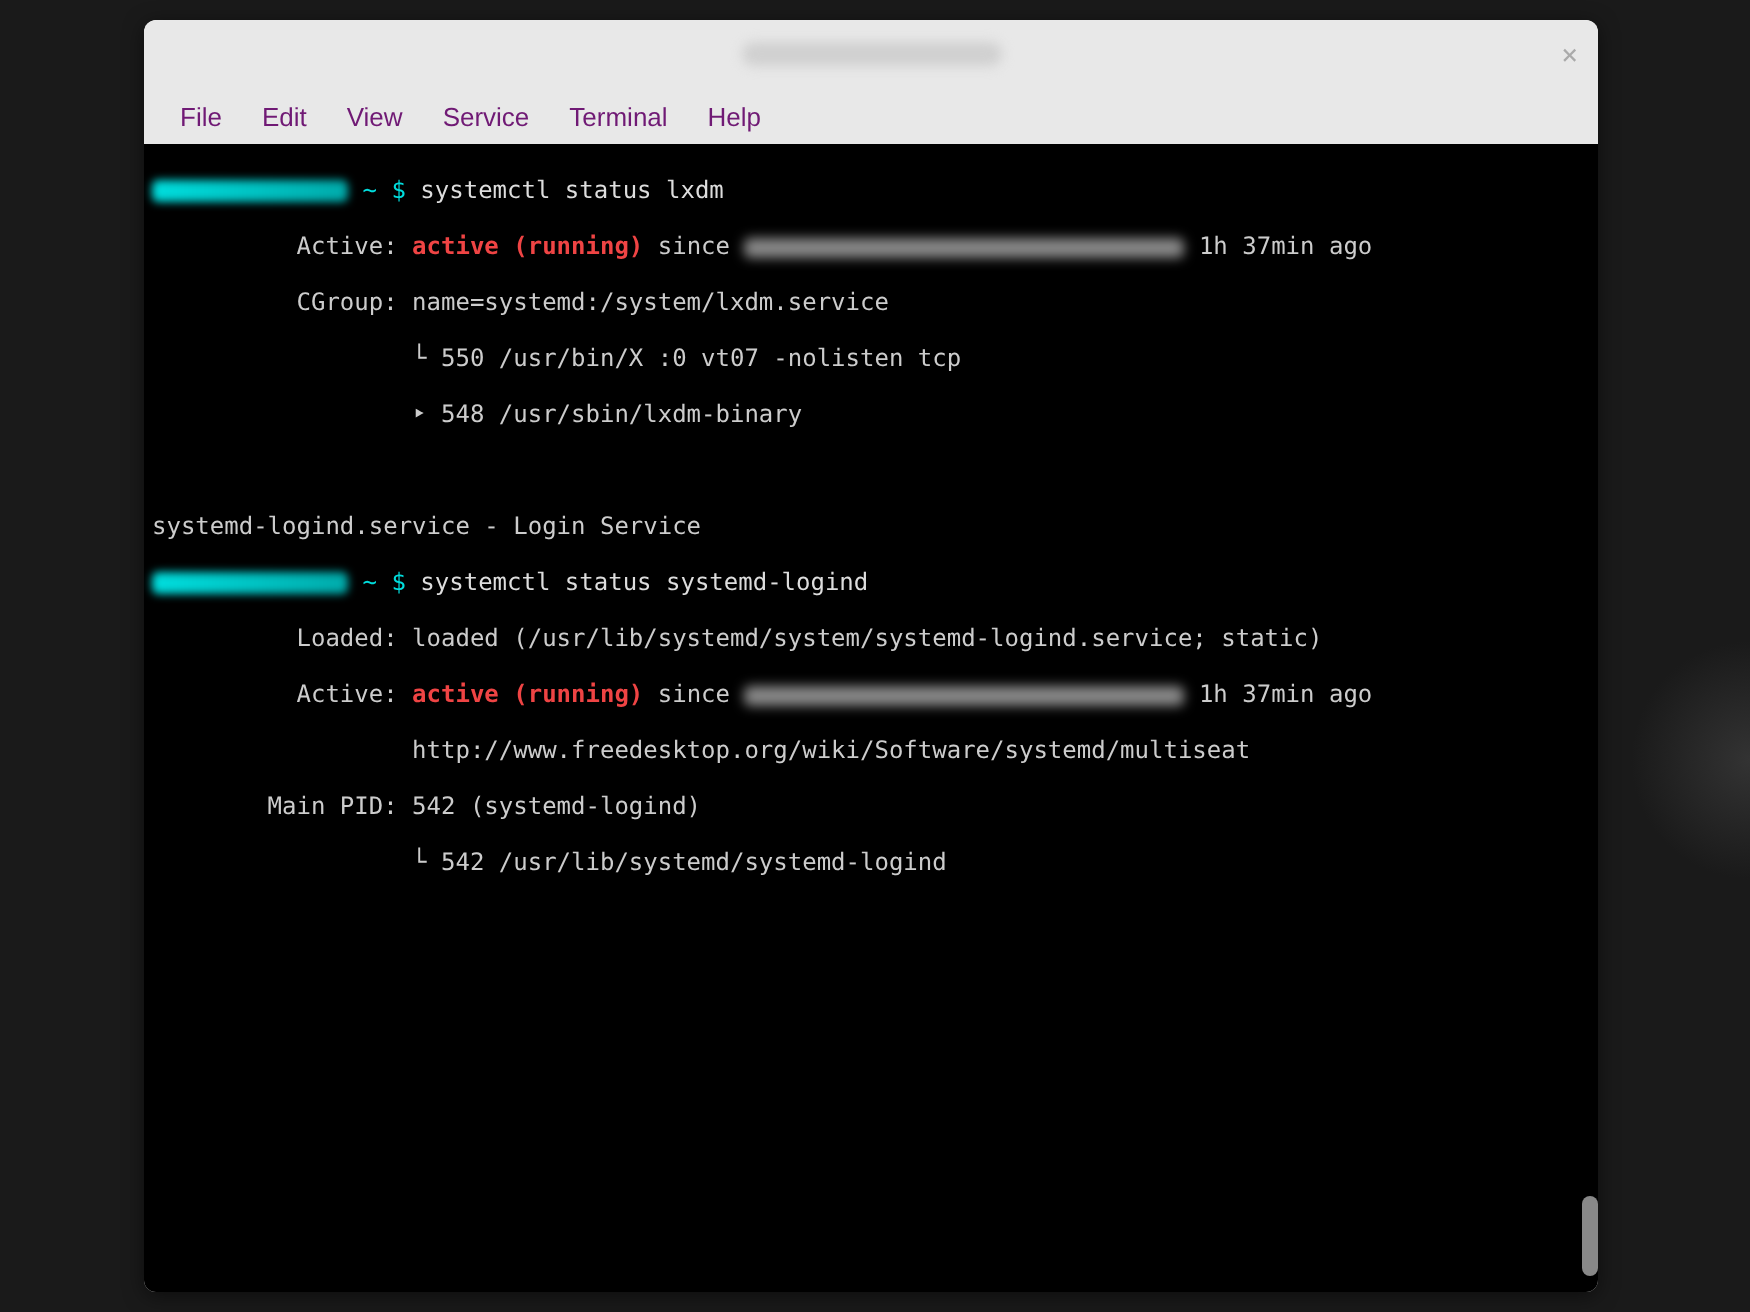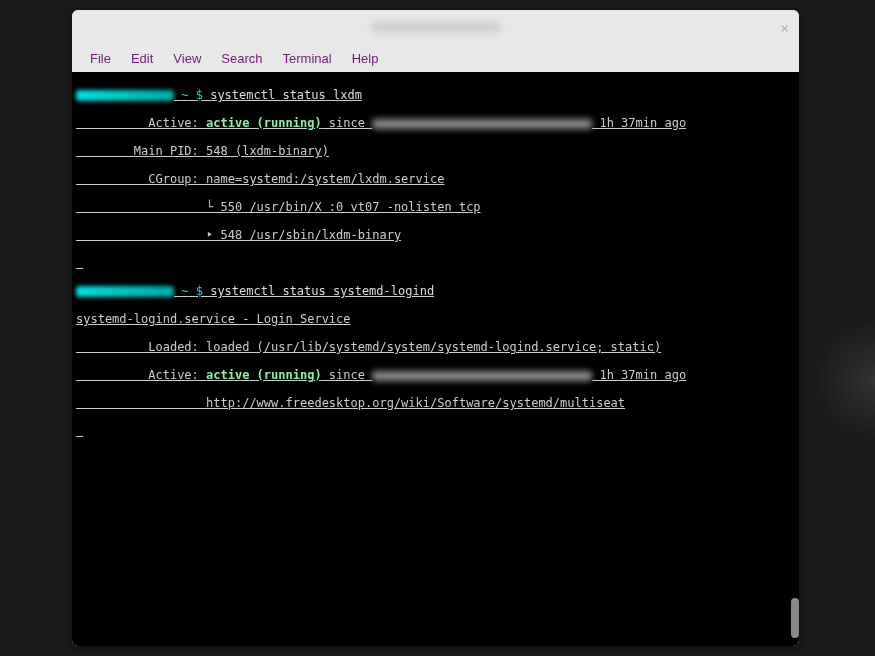--- a/index.html
+++ b/index.html
@@ -89,41 +89,40 @@
     flex: 1;
     background: #000;
     color: #ccc;
     font-family: 'DejaVu Sans Mono', monospace;
     font-size: 12px;
     line-height: 14px;
     padding: 2px 4px;
     overflow-y: auto;
     white-space: pre;
     position: relative;
-    text-decoration: underline;
   }
   .host-blur {
     display: inline-block;
     width: 98px;
     height: 11px;
     background: linear-gradient(to right, #0dd 0%, #0aa 100%);
     filter: blur(2px);
     vertical-align: middle;
     border-radius: 3px;
   }
   .since-blur {
     display: inline-block;
     width: 220px;
     height: 10px;
     background: #888;
     filter: blur(3px);
     vertical-align: middle;
     border-radius: 3px;
   }
-  .green-bold { color: #86efac; font-weight: bold; }
+  .green-bold { color: #ef4444; font-weight: bold; }
   .white { color: #ddd; }
   .scrollbar {
     position: absolute;
     right: 0;
     bottom: 8px;
     width: 8px;
     height: 40px;
     background: #888;
     border-radius: 4px;
   }
@@ -138,37 +137,38 @@
 
 <div class="window">
   <div class="titlebar">
     <div class="title-blur"></div>
     <div class="close-btn">×</div>
   </div>
   <div class="menubar">
     <span class="menu-item">File</span>
     <span class="menu-item">Edit</span>
     <span class="menu-item">View</span>
-    <span class="menu-item">Search</span>
+    <span class="menu-item">Service</span>
     <span class="menu-item">Terminal</span>
     <span class="menu-item">Help</span>
   </div>
   <div class="terminal">
 <span class="line"><span class="host-blur"></span> <span class="prompt-tilde">~</span> <span class="prompt-dollar">$</span> <span class="white">systemctl status lxdm</span></span>
 <span class="line"><span>          Active: </span><span class="green-bold">active (running)</span><span> since </span><span class="since-blur"></span><span> 1h 37min ago</span></span>
-<span class="line">        Main PID: 548 (lxdm-binary)</span>
 <span class="line">          CGroup: name=systemd:/system/lxdm.service</span>
 <span class="line">                  └ 550 /usr/bin/X :0 vt07 -nolisten tcp</span>
 <span class="line">                  ‣ 548 /usr/sbin/lxdm-binary</span>
 <span class="line"> </span>
+<span class="line">systemd-logind.service - Login Service</span>
 <span class="line"><span class="host-blur"></span> <span class="prompt-tilde">~</span> <span class="prompt-dollar">$</span> <span class="white">systemctl status systemd-logind</span></span>
-<span class="line">systemd-logind.service - Login Service</span>
 <span class="line">          Loaded: loaded (/usr/lib/systemd/system/systemd-logind.service; static)</span>
 <span class="line"><span>          Active: </span><span class="green-bold">active (running)</span><span> since </span><span class="since-blur"></span><span> 1h 37min ago</span></span>
 <span class="line">                  http://www.freedesktop.org/wiki/Software/systemd/multiseat</span>
+<span class="line">        Main PID: 542 (systemd-logind)</span>
+<span class="line">                  └ 542 /usr/lib/systemd/systemd-logind</span>
 <span class="line"> </span>
 
 
 
 
 
 
 
 
 

